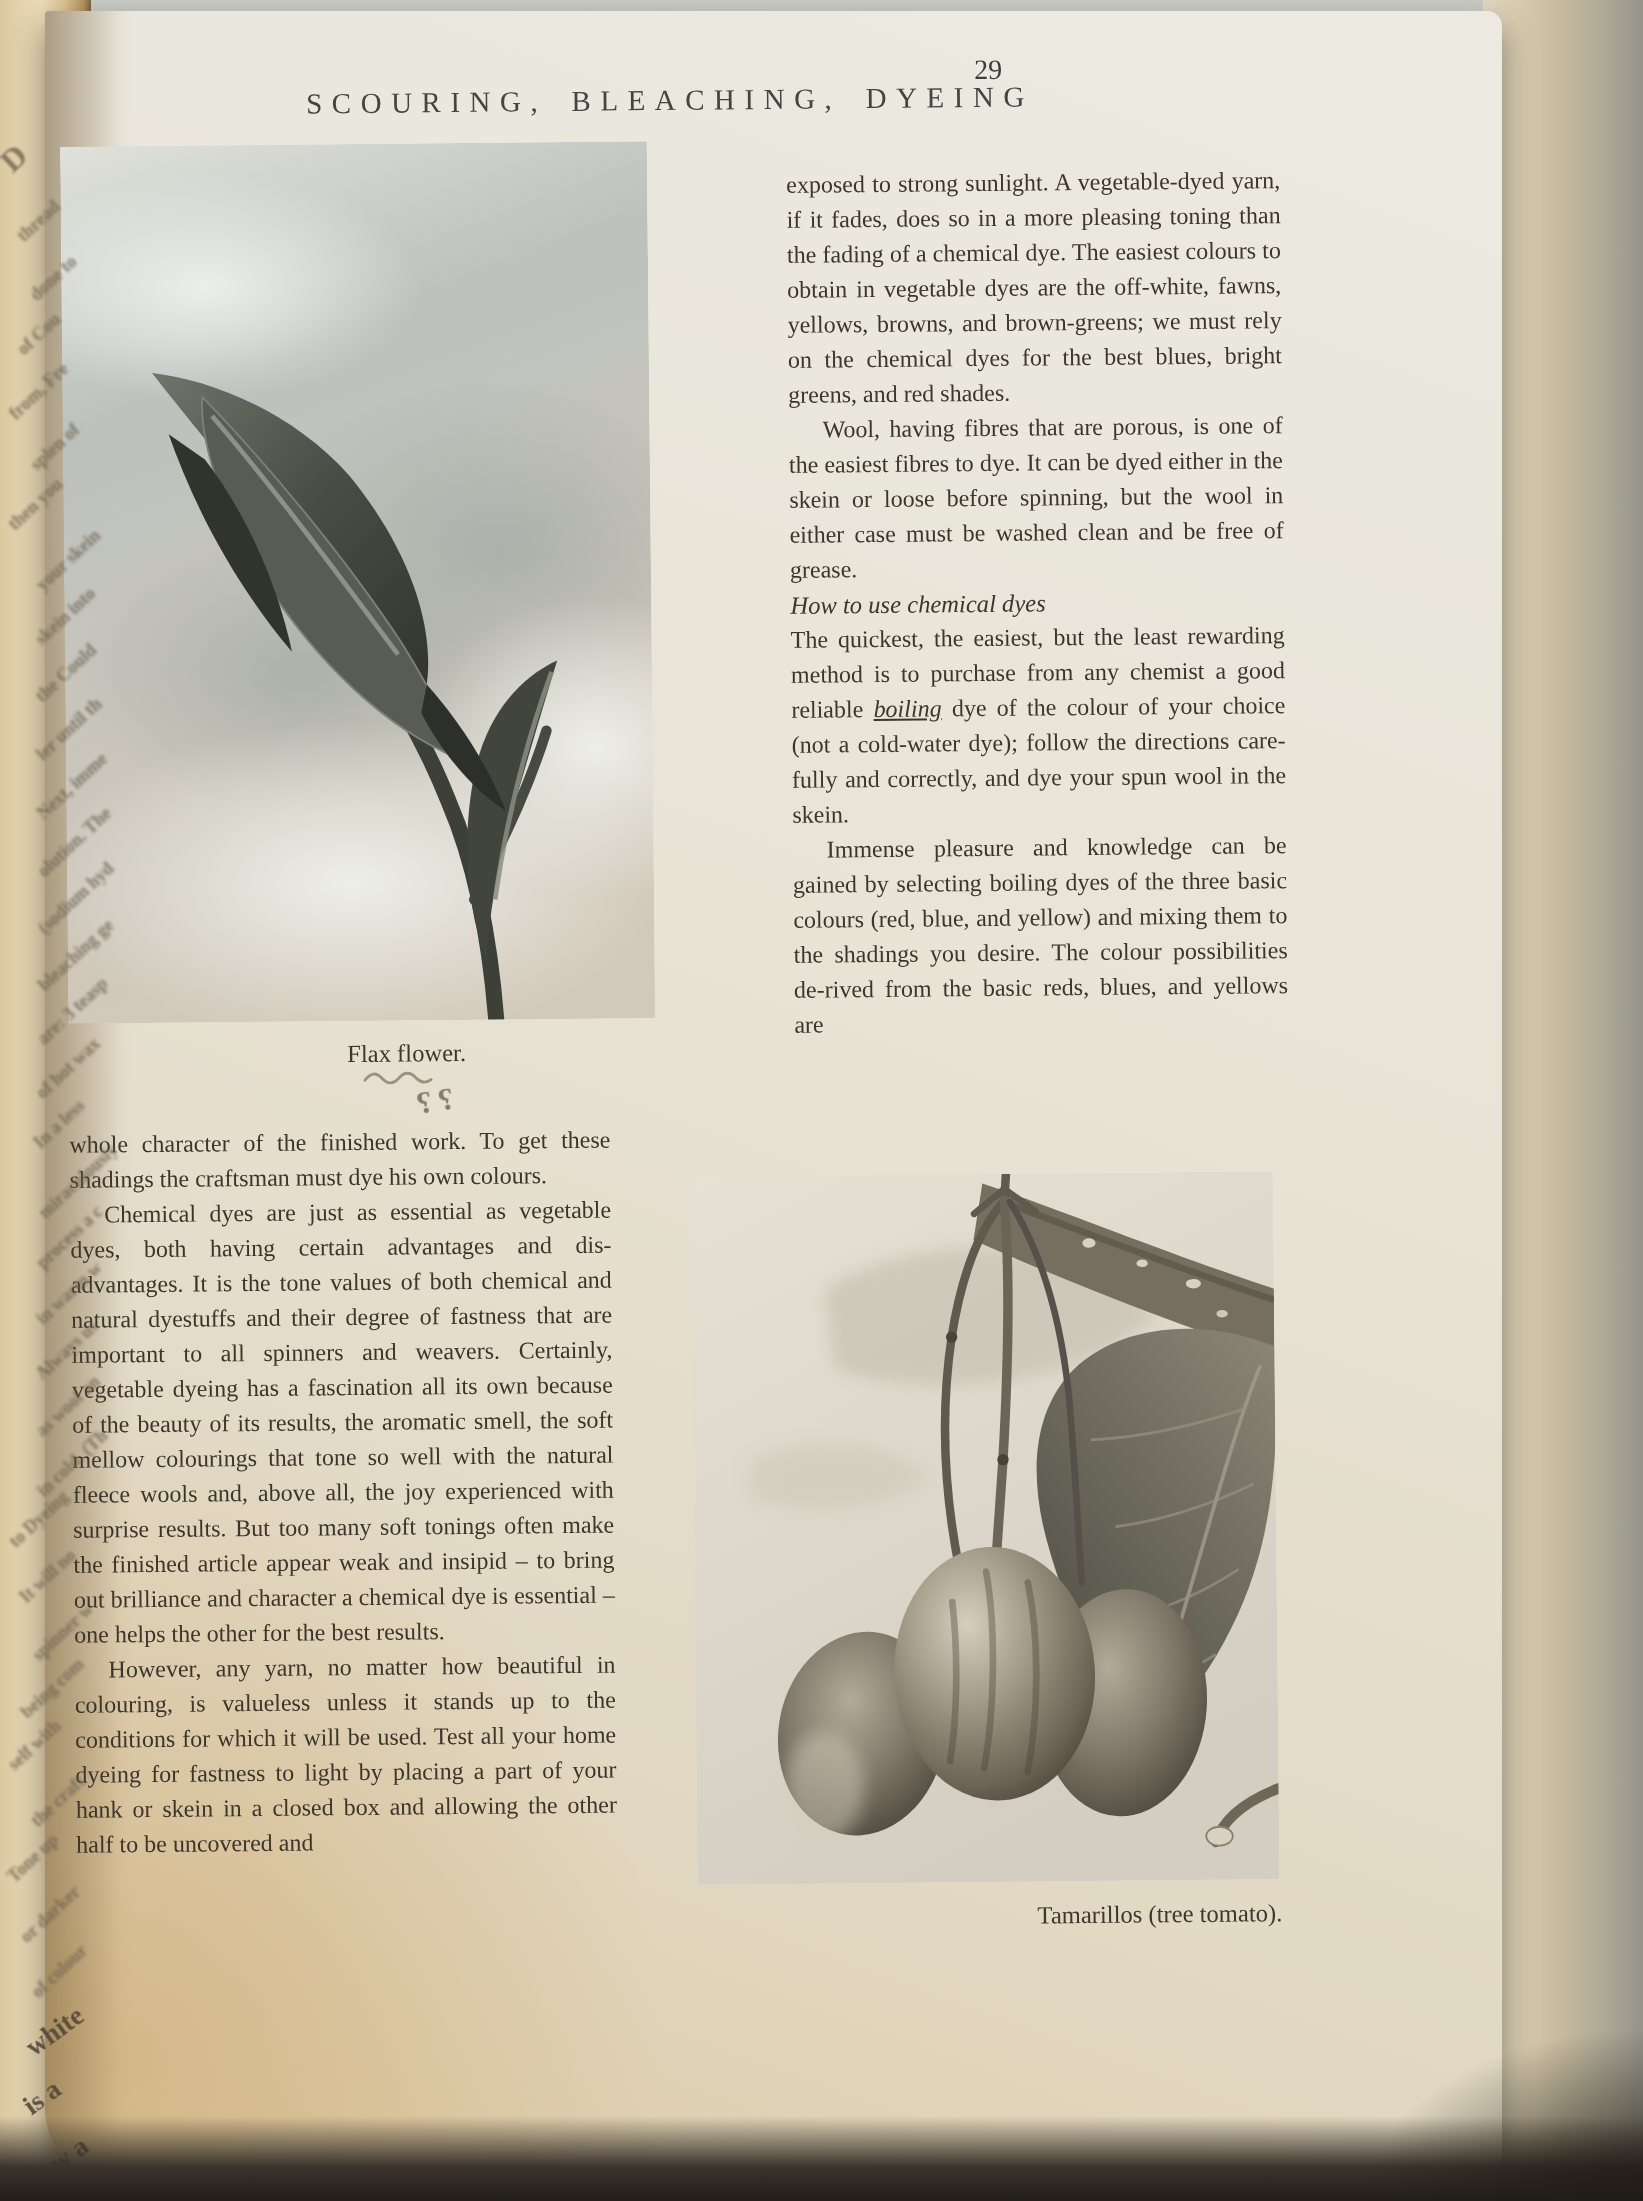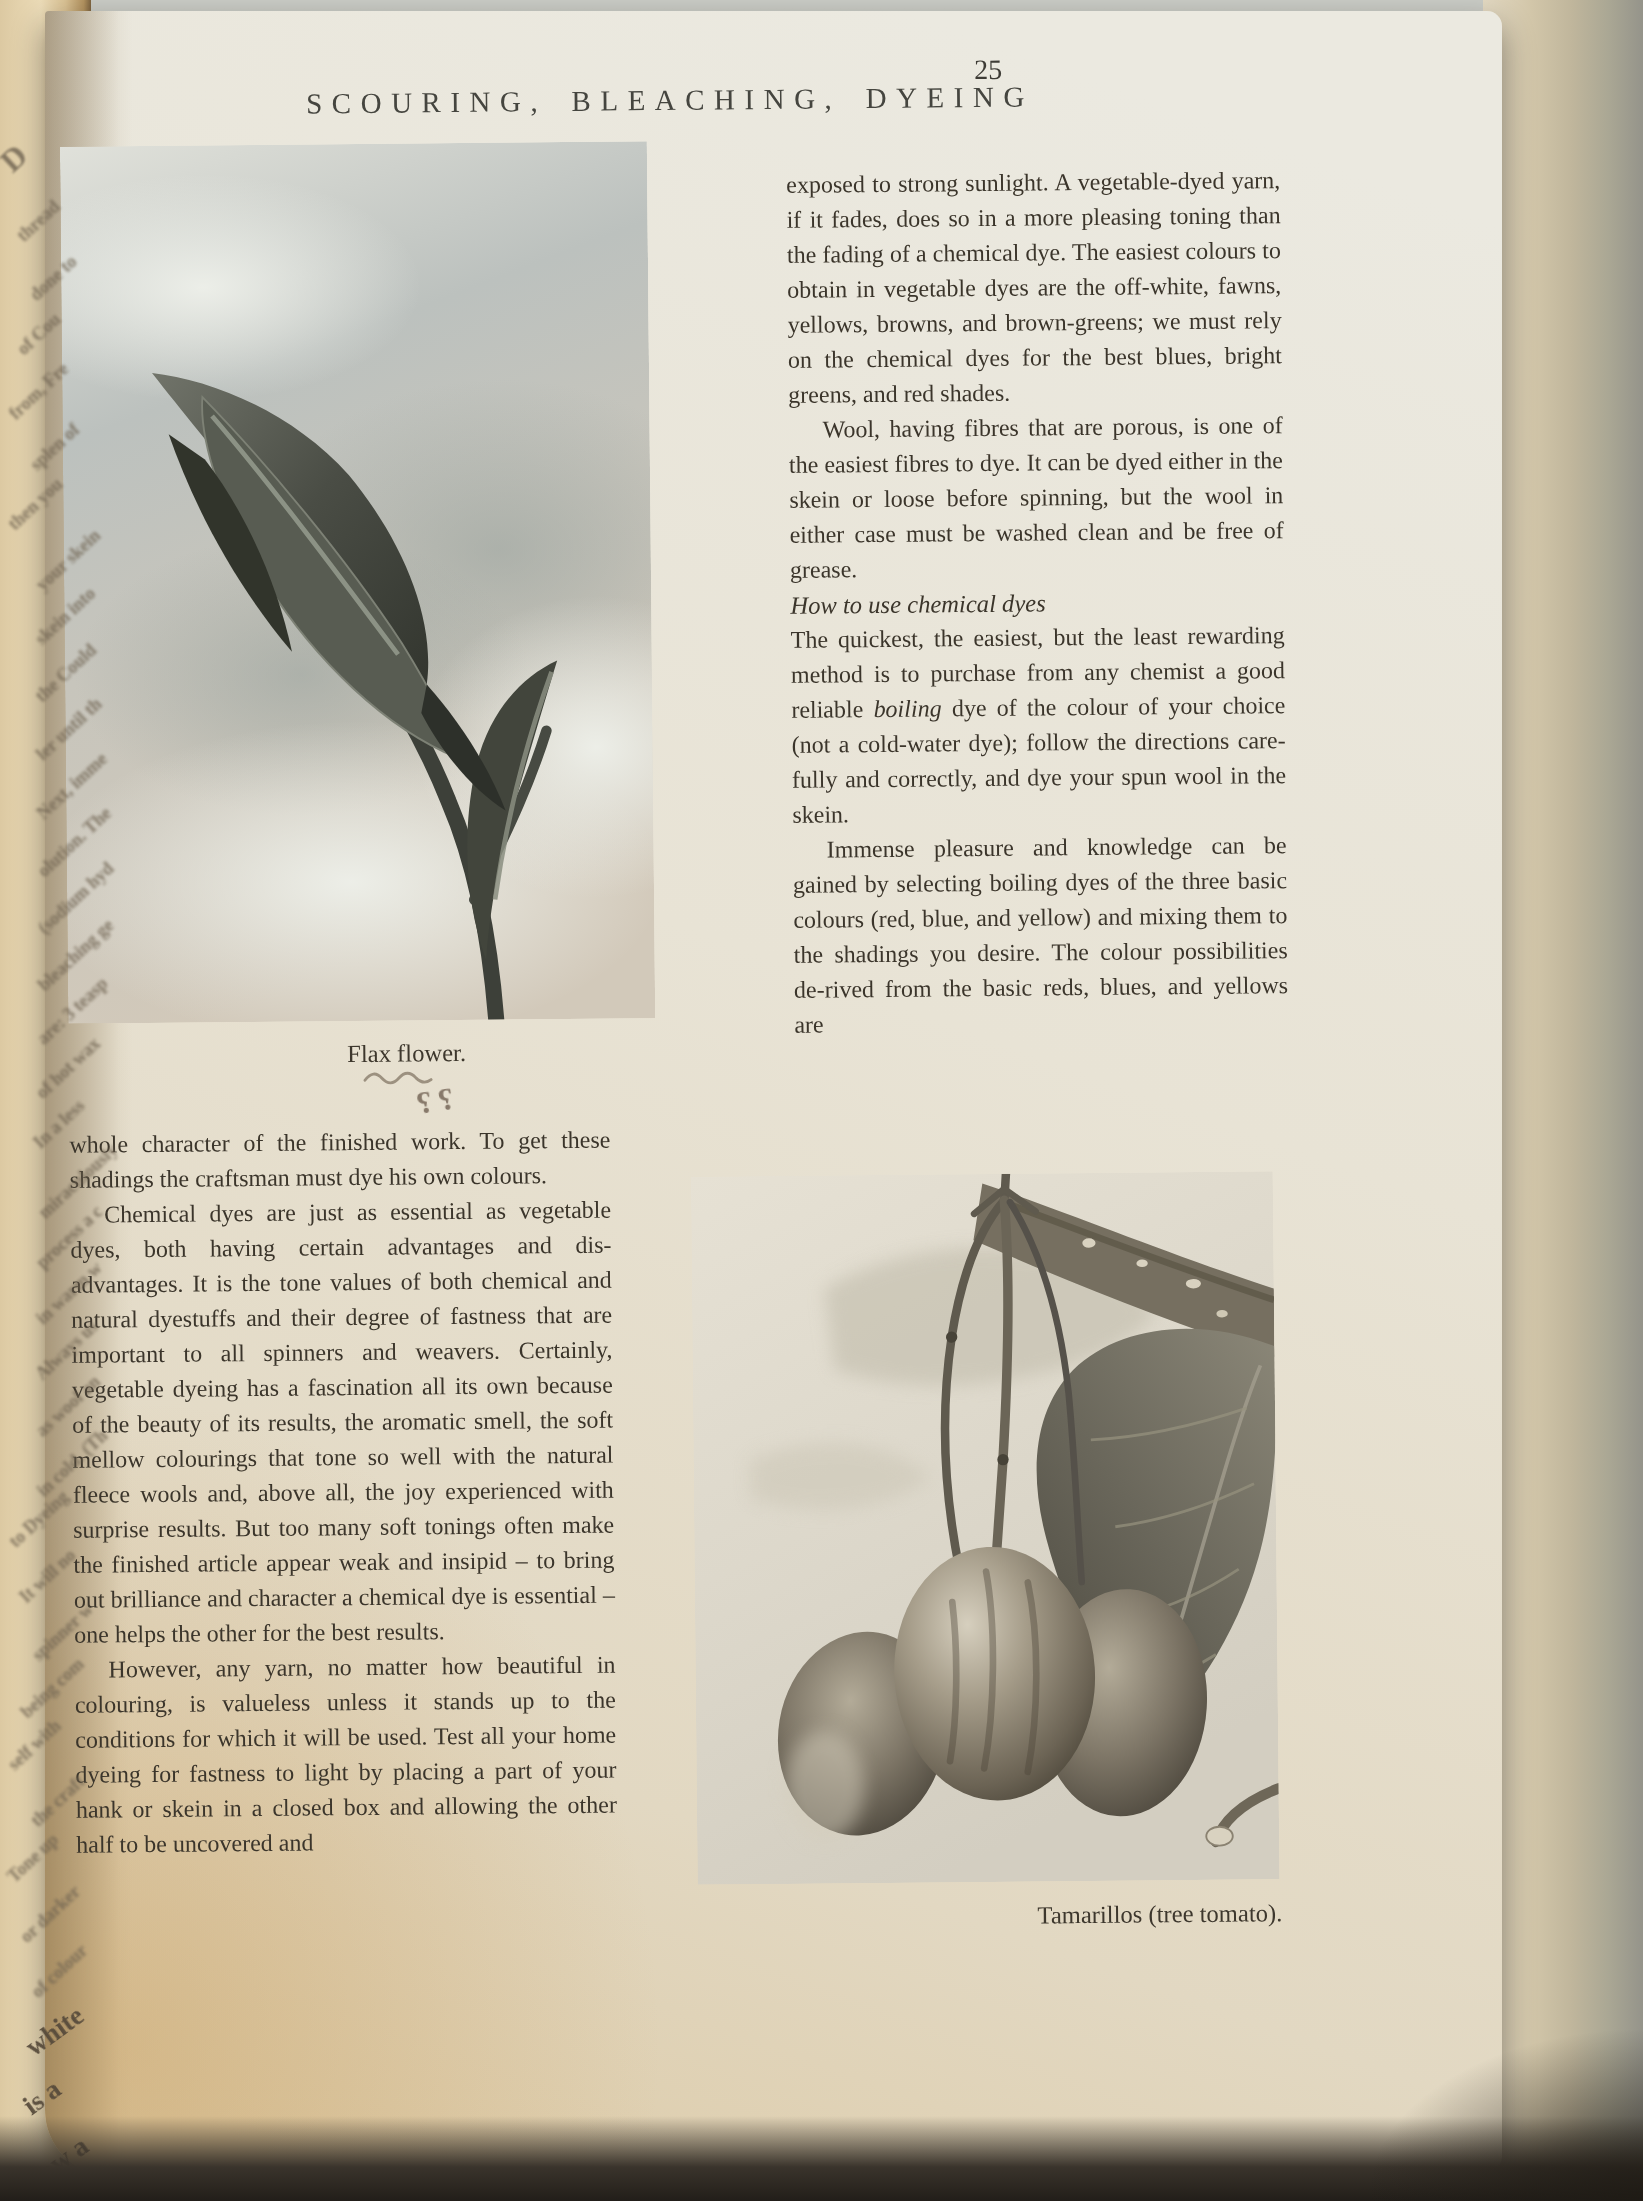--- a/index.html
+++ b/index.html
@@ -62,21 +62,21 @@
     position:absolute;left:256px;top:72px;width:757px;text-align:center;
     font-size:29px;letter-spacing:9.5px;word-spacing:7.6px;color:#45453f;
   }
   .page-number{position:absolute;left:939px;top:45px;font-size:28px;color:#3e3c36;}
   .col{position:absolute;font-size:24px;line-height:35px;color:#3b352b;text-align:justify;}
   .col p{margin:0;}
   .col p.ind{text-indent:34px;}
   .left-col{left:24px;top:1110px;width:541px;}
   .right-col{left:750px;top:157px;width:494px;}
   .subhead{font-style:italic;font-size:24.6px;margin:23px 0 11.4px 0;color:#3b352b;text-align:left;}
-  .ital{font-style:italic;}
+  .ital{font-style:italic;text-decoration:underline;}
   .caption{position:absolute;font-size:24.6px;color:#3d372d;text-align:center;}
   .cap-flax{left:220px;top:1025px;width:284px;}
   .cap-tam{left:946px;top:1893px;width:322px;}
   
   .pencil{position:absolute;left:305px;top:1054px;width:104px;z-index:4;color:#87796a;}
   .pencil svg{display:block;margin-left:13.2px;}
   .pencil-chars{
     font-size:32px;font-weight:bold;transform:rotate(-8deg) scaleX(-1);
     filter:blur(0.4px);letter-spacing:5.7px;margin-top:1.9px;
   }
@@ -133,21 +133,21 @@
     <span class="spine-frag">white</span>
     <span class="spine-frag">is a</span>
     <span class="spine-frag">how a</span>
   </div>
 
 <div class="page-main">
   <div class="gutter-shade"></div>
   <div class="content">
 
     <div class="running-head">SCOURING, BLEACHING, DYEING</div>
-    <div class="page-number">25</div>
+    <div class="page-number">29</div>
 
     <div class="photo photo-flax">
       <svg viewBox="0 0 620 927" preserveAspectRatio="none">
         <defs>
           <linearGradient id="sky" x1="0" y1="0" x2="0.25" y2="1">
             <stop offset="0" stop-color="#e0e1da"></stop>
             <stop offset="0.32" stop-color="#bcc1be"></stop>
             <stop offset="0.58" stop-color="#c7c5bc"></stop>
             <stop offset="1" stop-color="#d2c9ba"></stop>
           </linearGradient>

